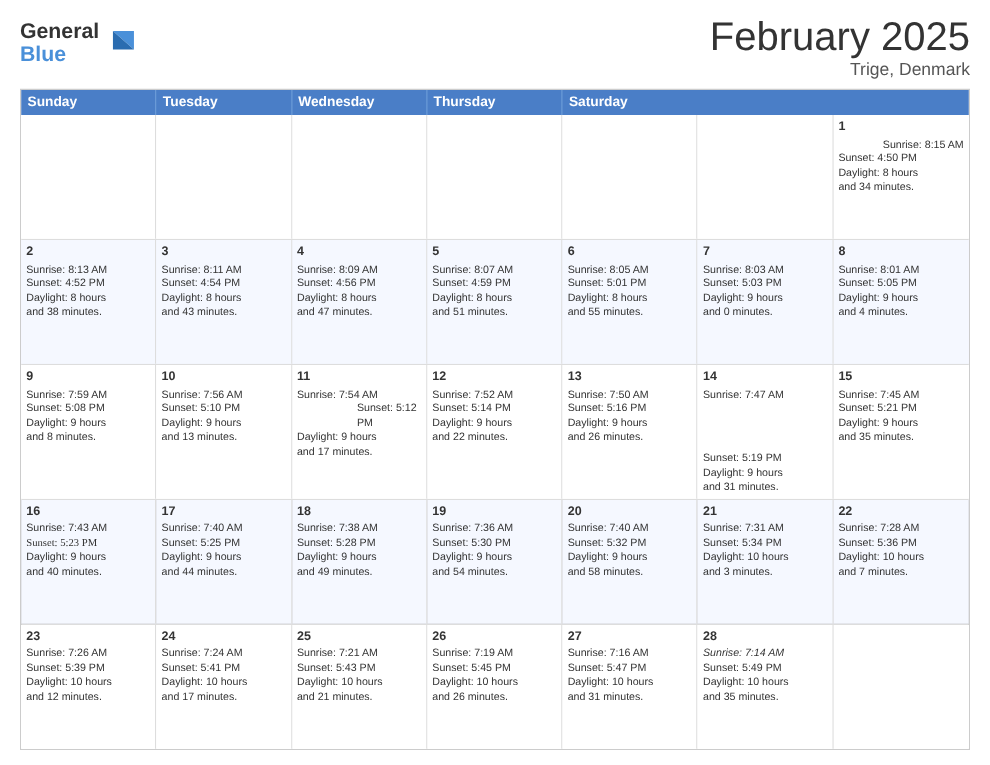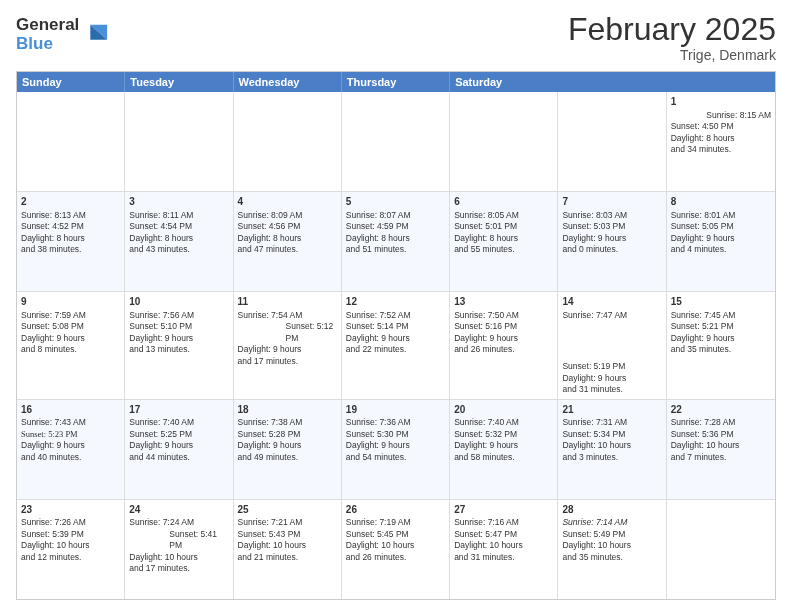--- a/index.html
+++ b/index.html
@@ -301,21 +301,21 @@
           <div class="cal-cell" style="background: rgb(255, 255, 255);">
             <span class="day-num">23</span>
             <span style="display: block;">Sunrise: 7:26 AM</span>
             <span style="display: block;">Sunset: 5:39 PM</span>
             <span style="display: block;">Daylight: 10 hours</span>
             <span style="display: block;">and 12 minutes.</span>
           </div>
           <div class="cal-cell" style="background: rgb(255, 255, 255);">
             <span class="day-num">24</span>
             <span style="display: block;">Sunrise: 7:24 AM</span>
-            <span style="display: block; margin-left: 40px;">Sunset: 5:41 PM</span>
+            <span style="display: block;">Sunset: 5:41 PM</span>
             <span style="display: block;">Daylight: 10 hours</span>
             <span style="display: block;">and 17 minutes.</span>
           </div>
           <div class="cal-cell" style="background: rgb(255, 255, 255);">
             <span class="day-num">25</span>
             <span style="display: block;">Sunrise: 7:21 AM</span>
             <span style="display: block;">Sunset: 5:43 PM</span>
             <span style="display: block;">Daylight: 10 hours</span>
             <span style="display: block;">and 21 minutes.</span>
           </div>

